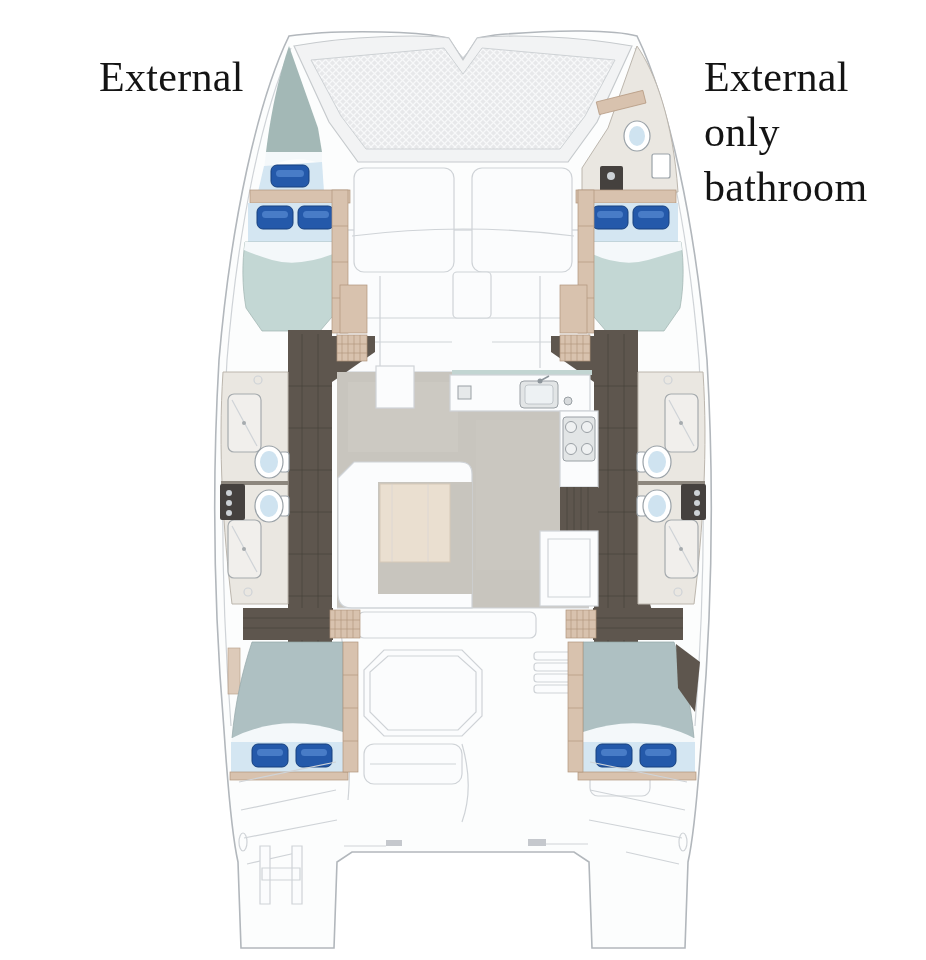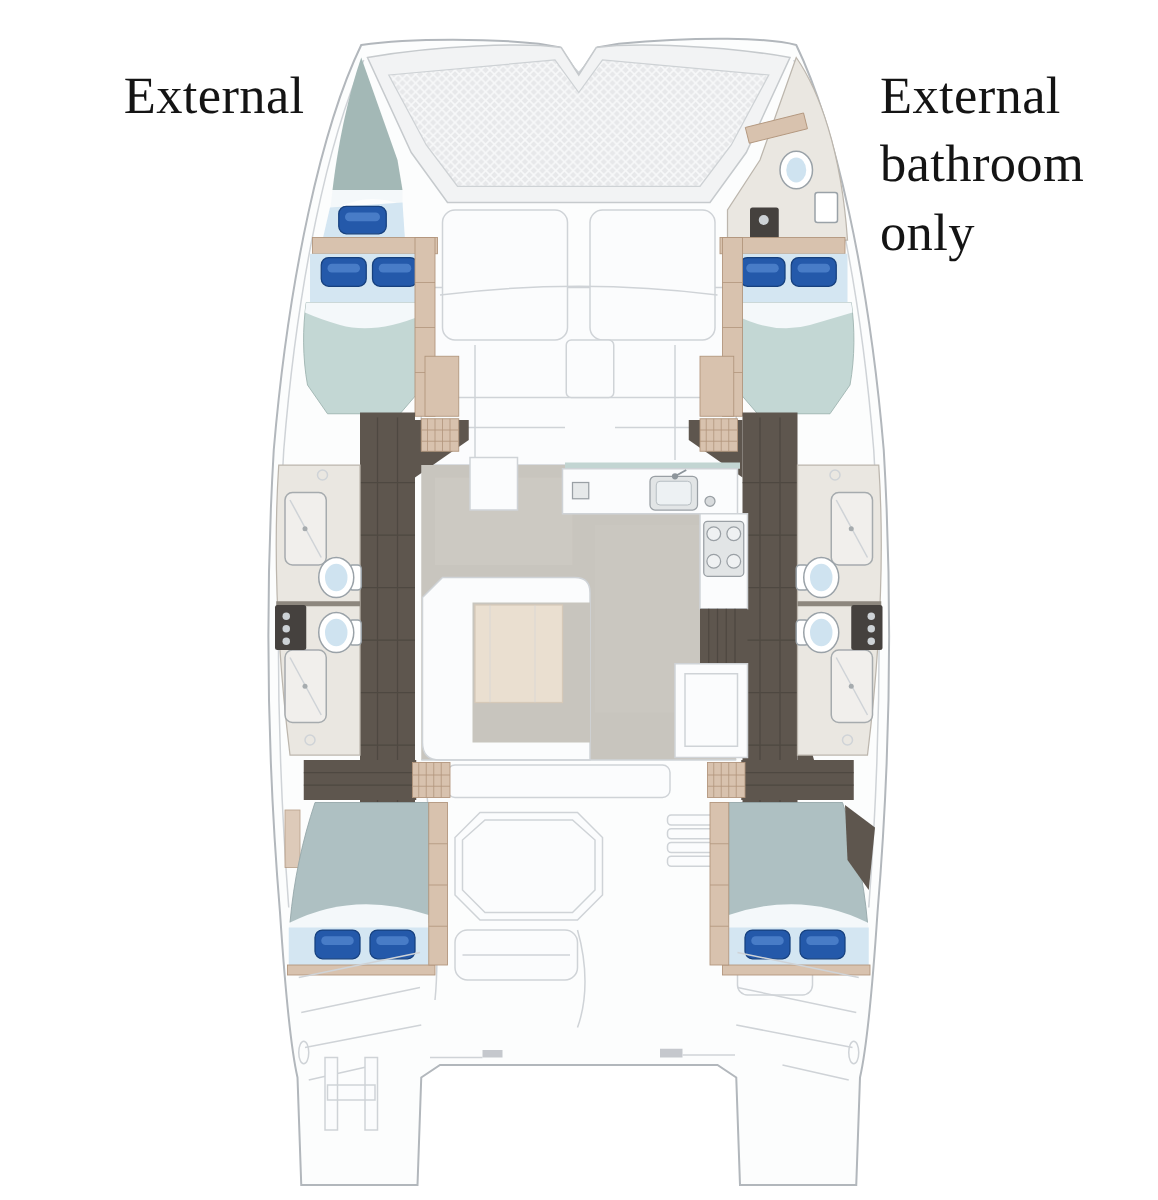--- a/index.html
+++ b/index.html
@@ -36,22 +36,22 @@
 <body>
 
 <div class="stage">
 
   <div class="anno anno-left">
     <div>External</div>
   </div>
 
   <div class="anno anno-right">
     <div>External</div>
+    <div>only</div>
     <div>bathroom</div>
-    <div>only</div>
   </div>
 
   <svg width="926" height="960" viewBox="0 0 926 960">
     <defs>
       <pattern id="mesh" width="7" height="7" patternUnits="userSpaceOnUse">
         <rect width="7" height="7" fill="#e7e8ea"></rect>
         <path d="M0,7 L7,0 M0,0 L7,7" stroke="#f7f8f9" stroke-width="1.3"></path>
       </pattern>
     </defs>
 

